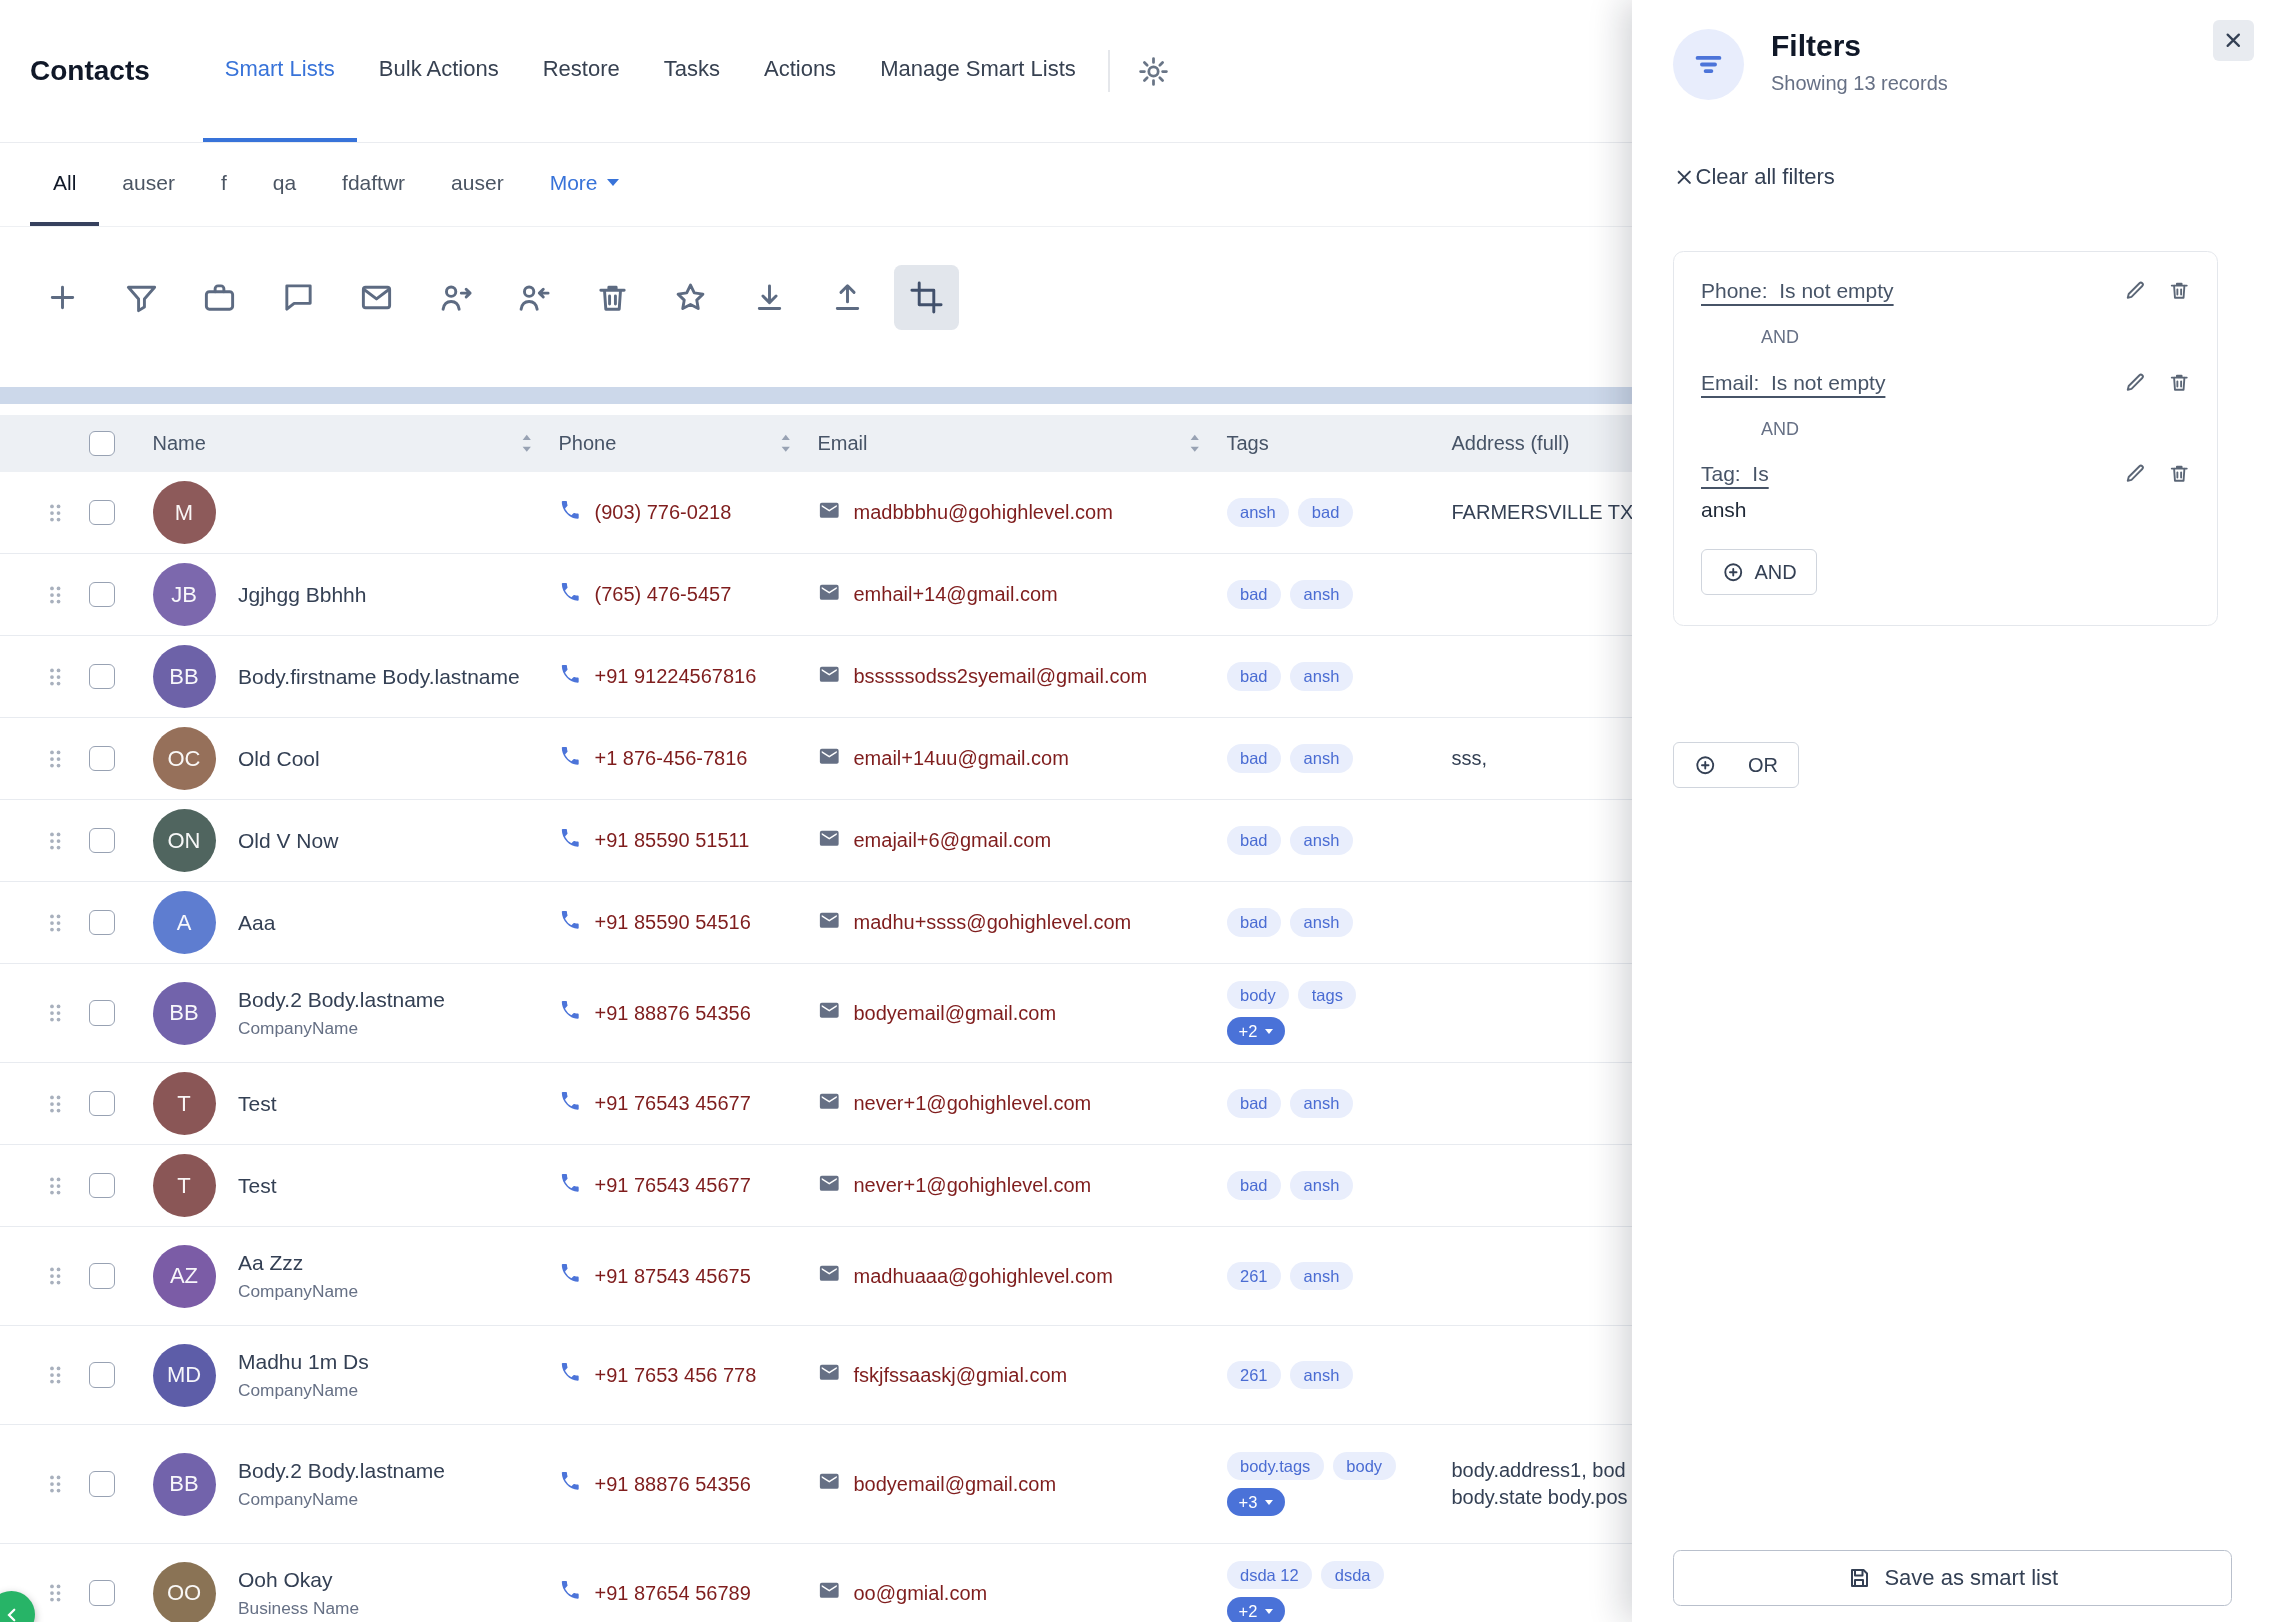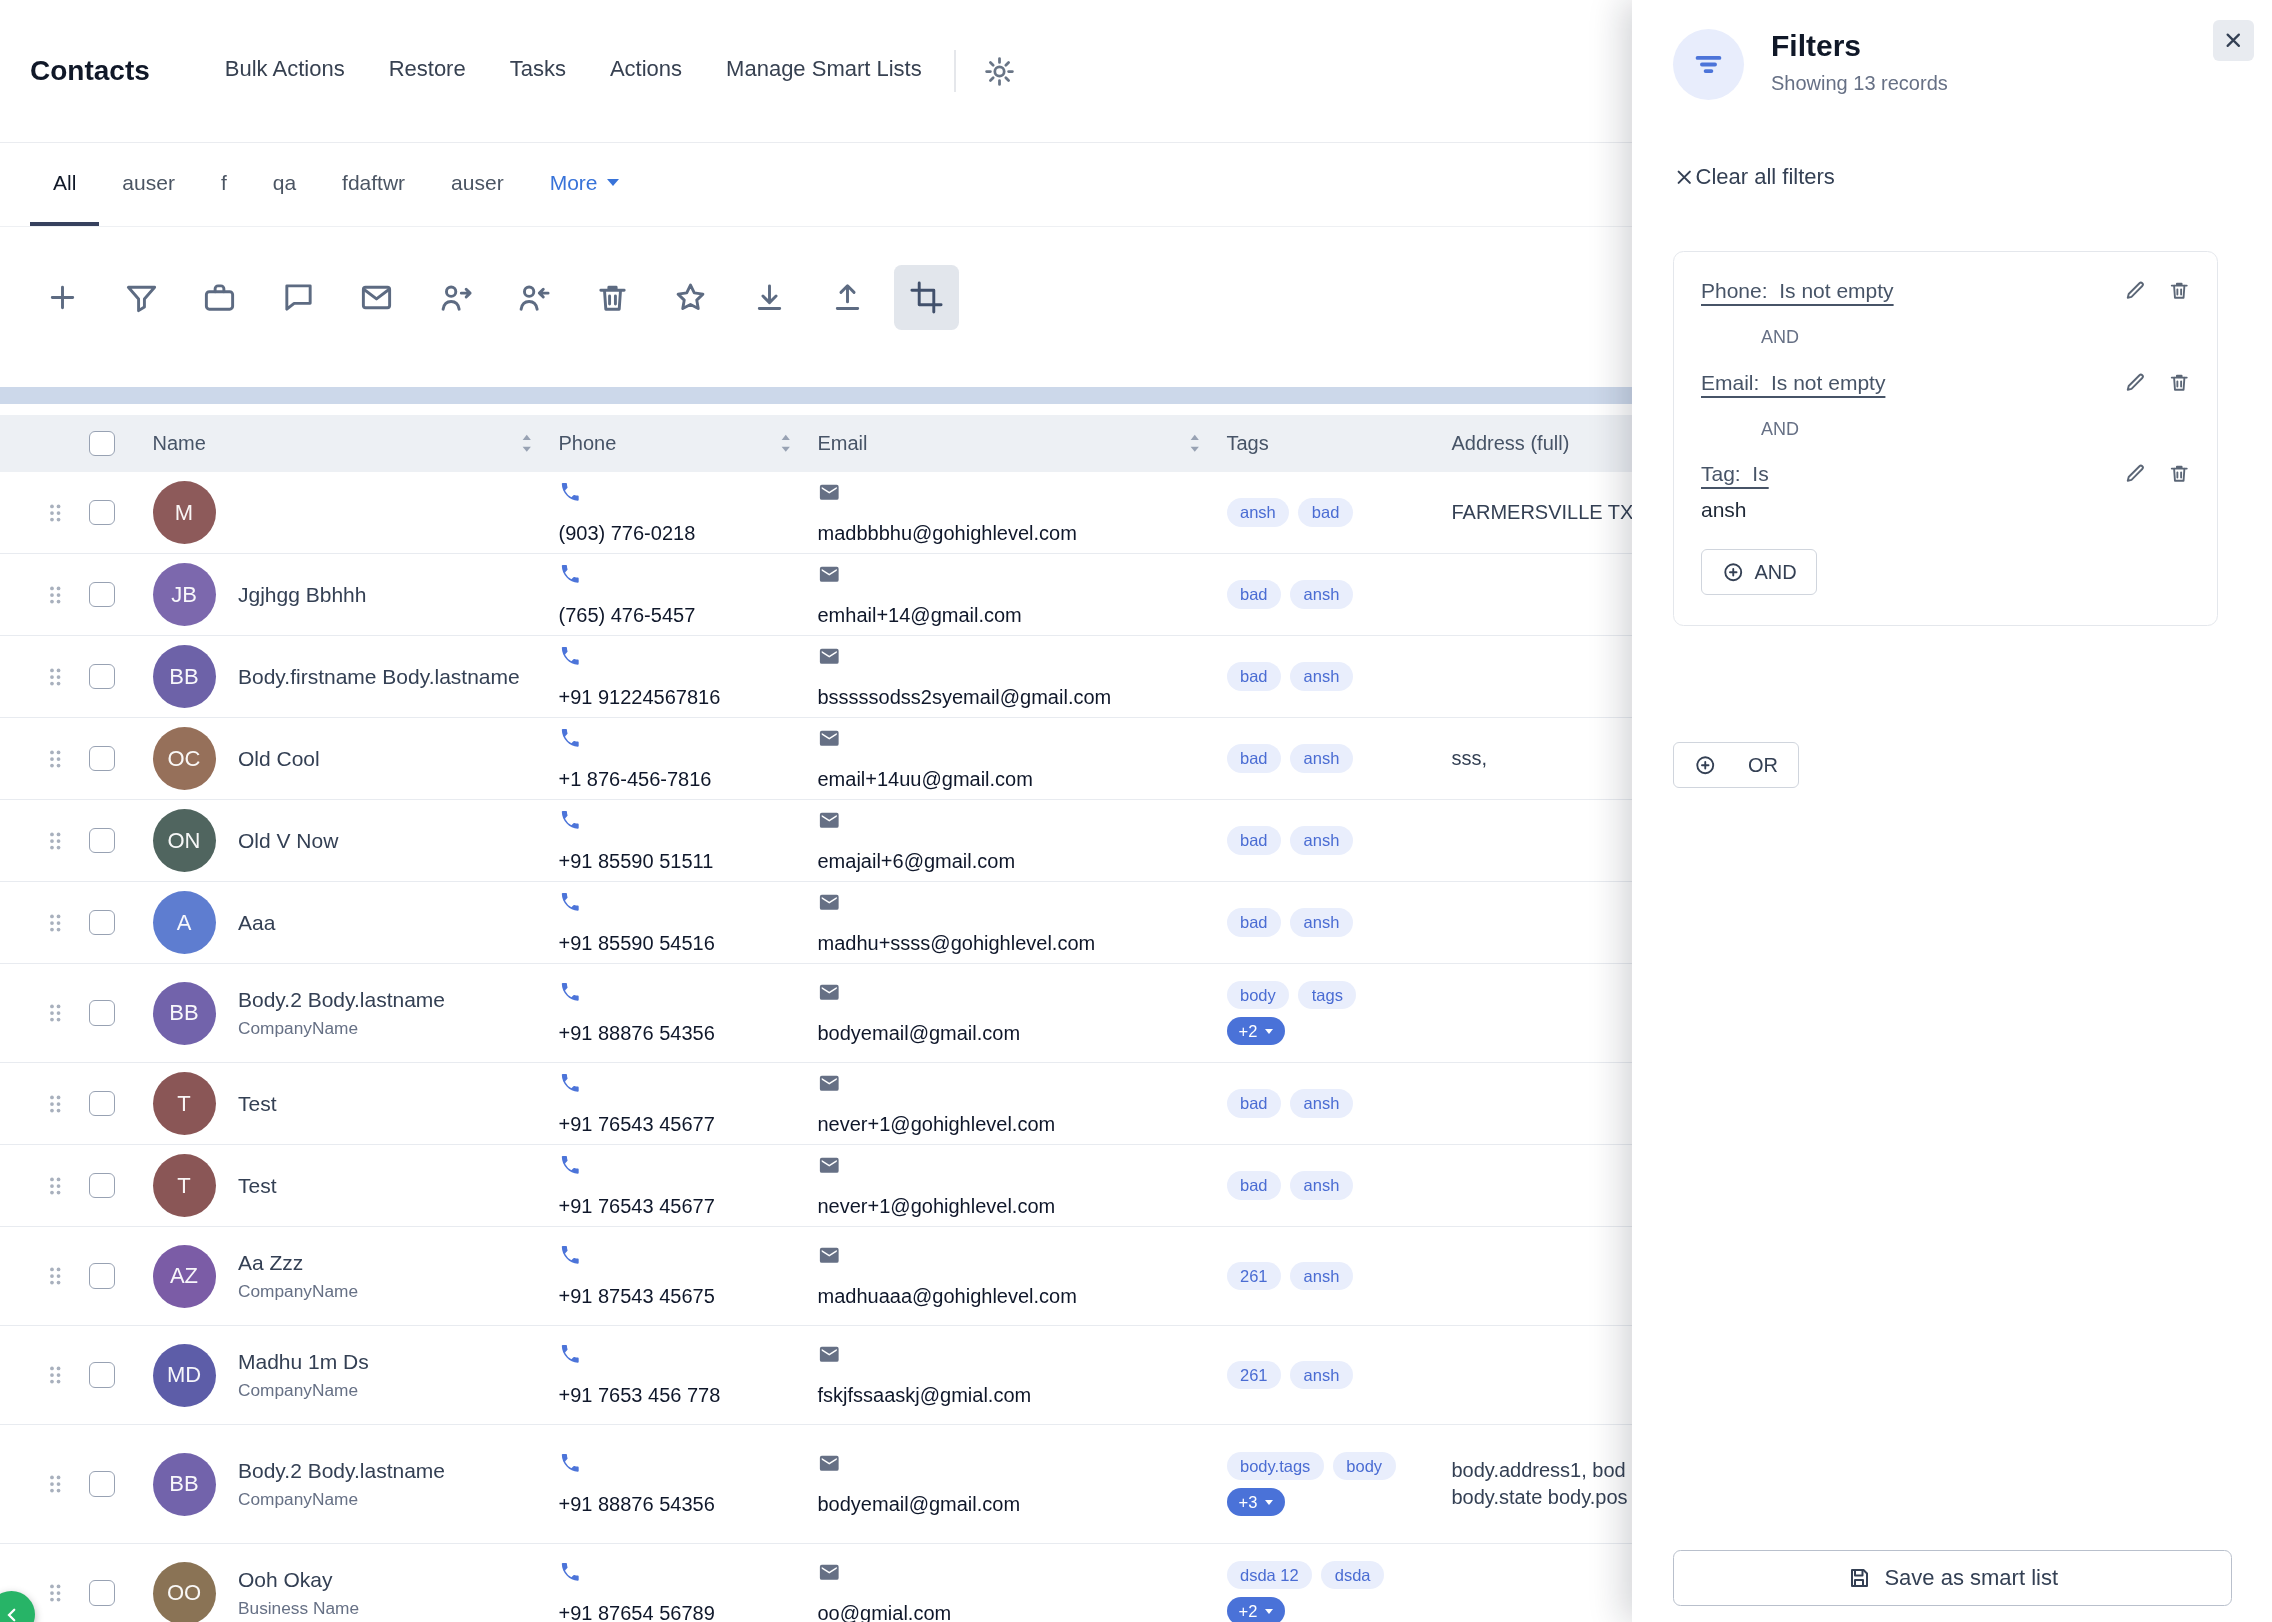--- a/index.html
+++ b/index.html
@@ -57,21 +57,21 @@
   .rows { position: absolute; top: 472px; left: 0; right: 0; height: 1151px; overflow: hidden; }
   .row { align-items: center; border-bottom: 0.8px solid #e8ebf0; background: #fff; }
   .row.h-std { height: 82px; } .row.h-co { height: 99px; } .row.h-tall { height: 119px; }
   .handle-cell { display: flex; align-items: center; justify-content: center; color: #a8b0bd; cursor: grab; }
   .handle-cell svg { width: 22.5px; height: 30px; }
   .name-cell { display: flex; align-items: center; gap: 22.5px; padding-left: 22.5px; overflow: hidden; }
   .avatar { width: 63px; height: 63px; border-radius: 50%; flex: 0 0 63px; display: flex; align-items: center;
             justify-content: center; color: rgba(255,255,255,.95); font-size: 22px; font-weight: 500; }
   .cname { font-size: 21px; color: #344054; white-space: nowrap; }
   .ccompany { font-size: 17.3px; color: #667085; margin-top: 6px; }
-  .icon-text-cell { display: flex; align-items: flex-start; gap: 13.5px; padding-left: 22.5px; font-size: 20px; color: #0f172a; white-space: nowrap; overflow: hidden; flex-direction: column; }
+  .icon-text-cell { display: flex; align-items: center; gap: 13.5px; padding-left: 22.5px; font-size: 20px; color: #7f1d1d; white-space: nowrap; overflow: hidden; }
   .icon-text-cell svg { width: 22.5px; height: 22.5px; flex: 0 0 22.5px; }
   .phone-ic { color: #4c74d9; } .mail-ic { color: #667085; }
   .tags-cell { display: flex; flex-direction: column; gap: 7.5px; padding-left: 22.5px; }
   .chip-row { display: flex; gap: 9px; flex-wrap: wrap; }
   .chip { font-size: 16.5px; color: #4a6cd3; background: #e9eefc; padding: 6px 13.5px; border-radius: 750px; line-height: 1; white-space: nowrap; }
   .chip-more { align-self: flex-start; display: inline-flex; align-items: center; gap: 7.5px; font-size: 16.5px; color: #fff;
                background: #4a72d8; padding: 6px 12px; border-radius: 750px; line-height: 1; cursor: pointer; }
   .chip-more .caret { border-left-width: 4.5px; border-right-width: 4.5px; border-top-width: 5.3px; margin-left: 0; }
   .addr-cell { padding-left: 22.5px; font-size: 20px; color: #344054; white-space: pre-line; line-height: 1.35; }
 
@@ -115,20 +115,21 @@
   .fp-save svg { width: 24px; height: 24px; }
 </style>
 </head>
 <body>
 
 <div class="app">
 
   <header class="topnav">
     <div class="nav-title">Contacts</div>
     <div class="nav-tabs" id="nav-tabs">
+        <div class="nav-tab active">Smart Lists</div>
         <div class="nav-tab">Bulk Actions</div>
         <div class="nav-tab">Restore</div>
         <div class="nav-tab">Tasks</div>
         <div class="nav-tab">Actions</div>
         <div class="nav-tab">Manage Smart Lists</div>
       </div>
     <div class="nav-divider"></div>
     <div class="gear-btn">
       <svg viewBox="0 0 24 24" fill="none" stroke="currentColor" stroke-width="2" stroke-linecap="round">
           <circle cx="12" cy="12" r="3.4"></circle>

